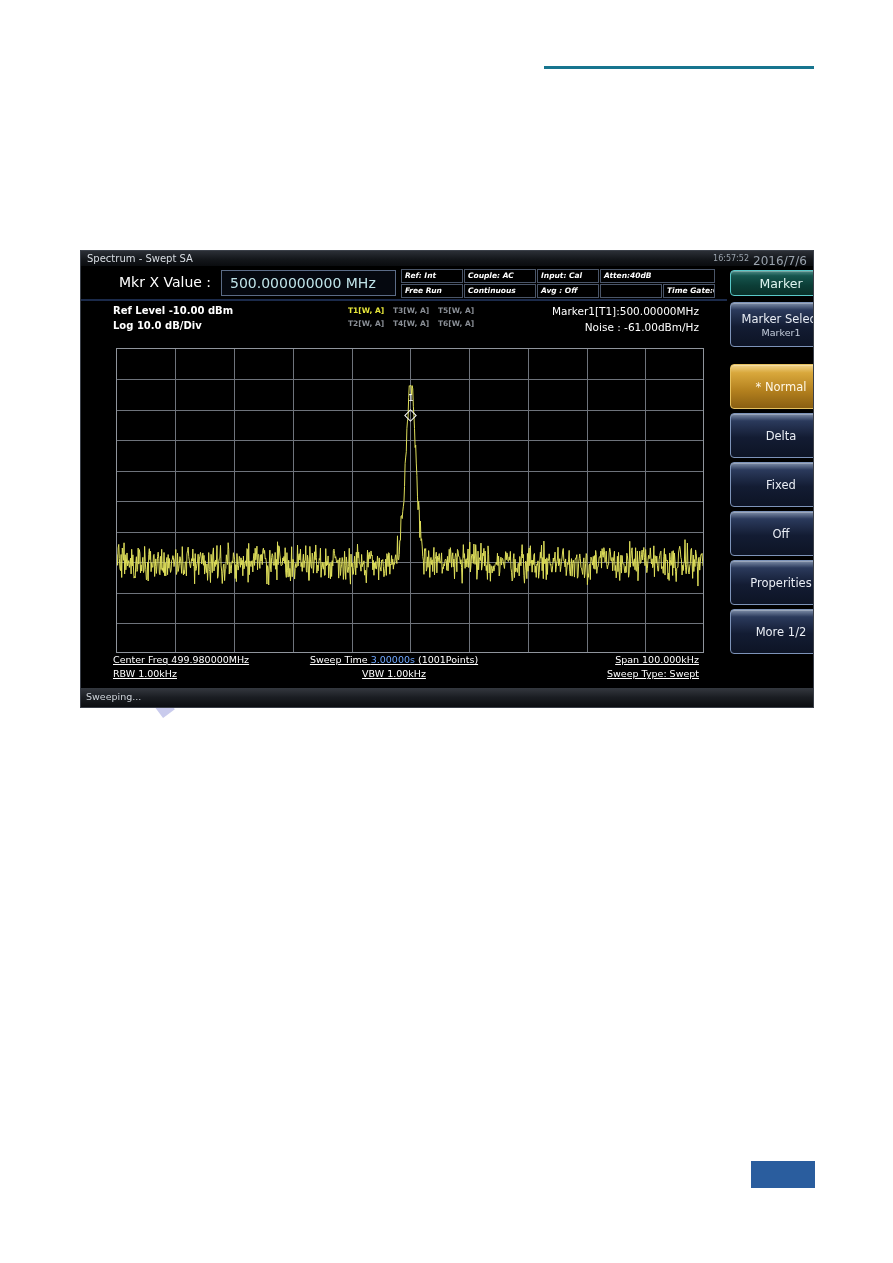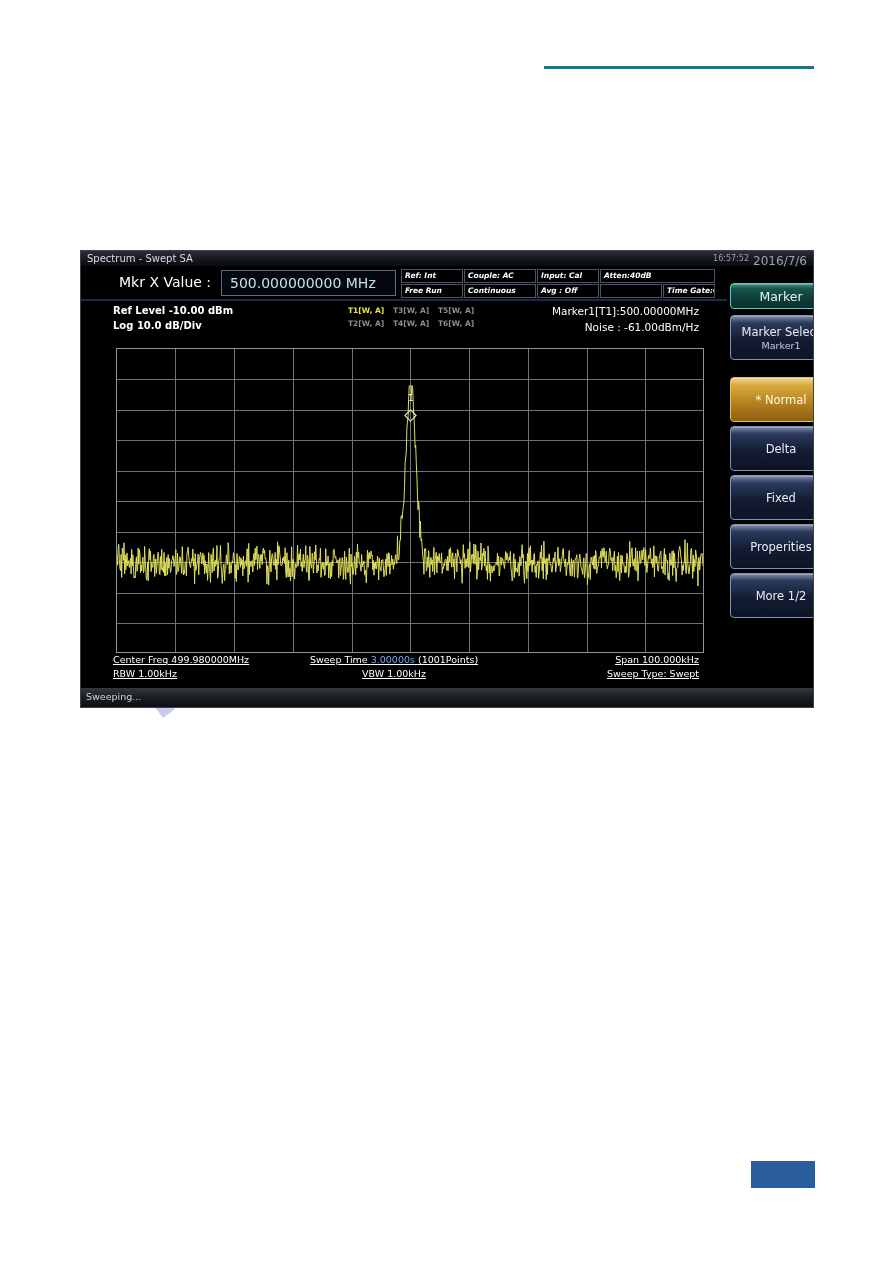--- a/index.html
+++ b/index.html
@@ -174,21 +174,21 @@
   .gf-c1 { left: 50%; top: 2px; transform: translateX(-50%); }
   .gf-c2 { left: 50%; top: 16px; transform: translateX(-50%); }
   .gf-r1 { right: 8px; top: 2px; }
   .gf-r2 { right: 8px; top: 16px; }
 
   
   .softkeys {
     position: absolute; right: 0; top: 16px;
     width: 86px; bottom: 22px;
     background: #000;
-    padding: 16px 3px;
+    padding: 3px 3px;
   }
   .sk {
     position: relative;
     width: 102px; height: 28px;
     margin-bottom: 4px;
     border-radius: 4px;
     border: 1px solid #7d93b8;
     background: linear-gradient(to bottom, #7d8da8 0%, #2b3a5c 16%, #131c33 55%, #0d1425 100%);
     color: #e9edf4;
     font-size: 11.5px;
@@ -344,20 +344,23 @@
       </div>
 
       <div class="sk tall">
         <span>Delta</span>
       </div>
 
       <div class="sk tall">
         <span>Fixed</span>
       </div>
 
+      <div class="sk tall">
+        <span>Off</span>
+      </div>
 
       <div class="sk tall">
         <span>Properities</span>
         <span class="arrow"></span>
       </div>
 
       <div class="sk tall">
         <span>More 1/2</span>
         <span class="arrow"></span>
       </div>

